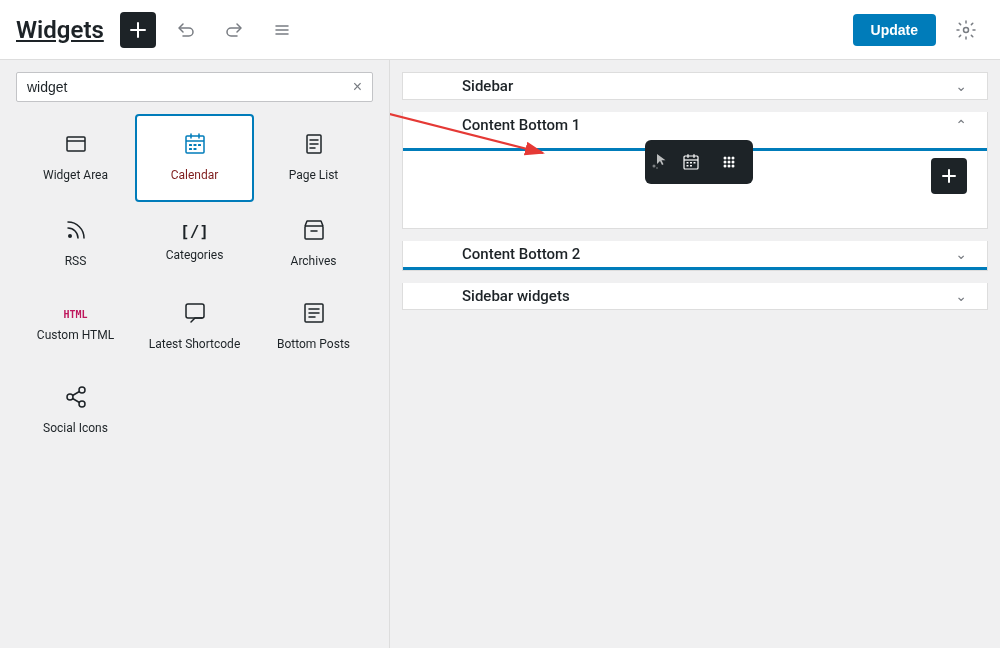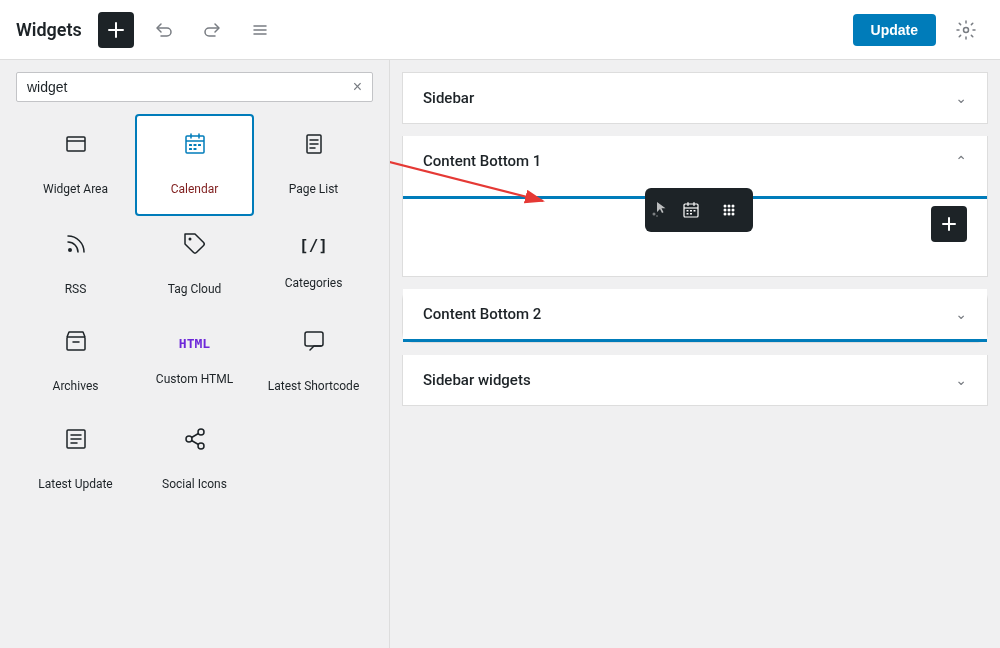--- a/index.html
+++ b/index.html
@@ -3,21 +3,21 @@
   <meta charset="utf-8">
   <style>
     * { box-sizing: border-box; margin: 0; padding: 0; }
     body { font-family: -apple-system, BlinkMacSystemFont, "Segoe UI", Roboto, sans-serif; background: #f0f0f1; width: 1000px; height: 648px; overflow: hidden; }
 
     
     .header {
       display: flex; align-items: center; background: #fff; border-bottom: 1px solid #ddd;
       padding: 0 16px; height: 60px; gap: 12px;
     }
-    .header-title { font-size: 18px; font-weight: 600; color: #1d2327; margin-right: 4px; }
+    .header-title { font-size: 24px; font-weight: 600; color: #1d2327; margin-right: 4px; text-decoration: underline; }
     .header-btn-add {
       background: #1d2327; color: #fff; border: none; border-radius: 4px;
       width: 36px; height: 36px; display: flex; align-items: center; justify-content: center;
       cursor: pointer; font-size: 20px; font-weight: 300;
     }
     .header-icon-btn {
       background: none; border: none; cursor: pointer; color: #787c82;
       display: flex; align-items: center; justify-content: center;
       width: 36px; height: 36px; border-radius: 4px;
     }
@@ -52,21 +52,21 @@
     }
 
     
     .widget-grid {
       flex: 1; overflow-y: auto; padding: 0 16px 16px;
       display: grid; grid-template-columns: repeat(3, 1fr); gap: 0;
       align-content: start;
     }
     .widget-item {
       display: flex; flex-direction: column; align-items: center; justify-content: center;
-      padding: 16px 8px; cursor: pointer; border-radius: 4px; text-align: center; gap: 22px;
+      padding: 16px 8px; cursor: pointer; border-radius: 4px; text-align: center; gap: 8px;
     }
     .widget-item.selected {
       border: 2px solid #007cba; background: #fff; border-radius: 4px;
     }
     .widget-icon { font-size: 22px; color: #1d2327; line-height: 1; }
     .widget-label { font-size: 12px; color: #1d2327; line-height: 1.3; }
     .widget-item.selected .widget-label { color: #7f1d1d; }
     .widget-item.selected .widget-icon { color: #007cba; }
 
     
@@ -74,22 +74,23 @@
       flex: 1; background: #f0f0f1; overflow-y: auto; padding: 0;
     }
 
     
     .accordion-section {
       background: #fff; border: 1px solid #ddd; margin-bottom: 0; border-radius: 0;
     }
     .accordion-section + .accordion-section { border-top: none; }
     .accordion-header {
       display: flex; align-items: center; justify-content: space-between;
-      padding: 16px 20px; cursor: pointer; font-size: 15px; font-weight: 500; color: #1d2327;
+      padding: 4px 20px; cursor: pointer; font-size: 15px; font-weight: 500; color: #1d2327;
       background: #fff;
+      margin-left: 39px;
     }
     .chevron { font-size: 14px; color: #787c82; }
     .toolbar-icon-btn {
       background: none; border: none; cursor: pointer; color: #fff;
       width: 36px; height: 36px; display: flex; align-items: center; justify-content: center;
       border-radius: 4px; font-size: 16px;
     }
 
     
     .add-circle-btn {
@@ -205,70 +206,61 @@
           <span class="widget-icon">
             <svg width="24" height="24" viewBox="0 0 24 24" fill="none">
               <circle cx="6" cy="18" r="2" fill="#1d2327"></circle>
               <path d="M4 10c5.52 0 10 4.48 10 10" stroke="#1d2327" stroke-width="1.5" stroke-linecap="round"></path>
               <path d="M4 4c8.84 0 16 7.16 16 16" stroke="#1d2327" stroke-width="1.5" stroke-linecap="round"></path>
             </svg>
           </span>
           <span class="widget-label">RSS</span>
         </div>
 
-        <div class="widget-item">
-          <span class="widget-icon">
-            <svg width="24" height="24" viewBox="0 0 24 24" fill="none">
-              <path d="M20.59 13.41l-7.17 7.17a2 2 0 01-2.83 0L2 12V2h10l8.59 8.59a2 2 0 010 2.82z" stroke="#1d2327" stroke-width="1.5" stroke-linecap="round" stroke-linejoin="round"></path>
-              <circle cx="7" cy="7" r="1.5" fill="#1d2327"></circle>
-            </svg>
-          </span>
-          <span class="widget-label">Tag Cloud</span>
-        </div>
 
         <div class="widget-item">
           <span class="widget-icon" style="font-size:16px;font-weight:600;color:#1d2327;font-family:monospace;">[/]</span>
           <span class="widget-label">Categories</span>
         </div>
 
         <div class="widget-item">
           <span class="widget-icon">
             <svg width="24" height="24" viewBox="0 0 24 24" fill="none">
               <rect x="3" y="8" width="18" height="13" rx="1" stroke="#1d2327" stroke-width="1.5"></rect>
               <path d="M3 8l2-5h14l2 5" stroke="#1d2327" stroke-width="1.5" stroke-linejoin="round"></path>
               <path d="M9 13h6" stroke="#1d2327" stroke-width="1.5" stroke-linecap="round"></path>
             </svg>
           </span>
           <span class="widget-label">Archives</span>
         </div>
 
 
         <div class="widget-item">
-          <span class="widget-icon" style="font-size:13px;font-weight:700;color:#6d28d9;font-family:monospace;">HTML</span>
+          <span class="widget-icon" style="font-size:10px;font-weight:700;color:#be185d;font-family:monospace;">HTML</span>
           <span class="widget-label">Custom HTML</span>
         </div>
 
         <div class="widget-item">
           <span class="widget-icon">
             <svg width="24" height="24" viewBox="0 0 24 24" fill="none">
               <rect x="3" y="3" width="18" height="14" rx="2" stroke="#1d2327" stroke-width="1.5"></rect>
               <path d="M8 21l4-4h7" stroke="#1d2327" stroke-width="1.5" stroke-linecap="round" stroke-linejoin="round"></path>
             </svg>
           </span>
           <span class="widget-label">Latest Shortcode</span>
         </div>
 
         <div class="widget-item">
           <span class="widget-icon">
             <svg width="24" height="24" viewBox="0 0 24 24" fill="none">
               <rect x="3" y="3" width="18" height="18" rx="1" stroke="#1d2327" stroke-width="1.5"></rect>
               <path d="M7 8h10M7 12h10M7 16h6" stroke="#1d2327" stroke-width="1.5" stroke-linecap="round"></path>
             </svg>
           </span>
-          <span class="widget-label">Latest Update</span>
+          <span class="widget-label">Bottom Posts</span>
         </div>
 
         <div class="widget-item">
           <span class="widget-icon">
             <svg width="24" height="24" viewBox="0 0 24 24" fill="none">
               <circle cx="18" cy="5" r="3" stroke="#1d2327" stroke-width="1.5"></circle>
               <circle cx="6" cy="12" r="3" stroke="#1d2327" stroke-width="1.5"></circle>
               <circle cx="18" cy="19" r="3" stroke="#1d2327" stroke-width="1.5"></circle>
               <path d="M8.59 13.51l6.83 3.98M15.41 6.51l-6.82 3.98" stroke="#1d2327" stroke-width="1.5"></path>
             </svg>
@@ -346,21 +338,21 @@
             <defs>
               <marker id="arrowhead" markerWidth="10" markerHeight="7" refX="9" refY="3.5" orient="auto">
                 <polygon points="0 0, 10 3.5, 0 7" fill="#e53935"></polygon>
               </marker>
             </defs>
             <line x1="195" y1="80" x2="490" y2="155" stroke="#e53935" stroke-width="2" marker-end="url(#arrowhead)"></line>
           </svg>
         </div>
       </div>
 
-      <div class="accordion-section" style="margin-top:12px;border-radius:10px;">
+      <div class="accordion-section" style="margin-top:12px;">
         <div class="accordion-header">
           <span>Content Bottom 2</span>
           <span class="chevron">⌄</span>
         </div>
 
         <div style="height: 3px; background: #007cba; margin: 0;"></div>
       </div>
 
       <div class="accordion-section inactive-section" style="margin-top:12px;">
         <div class="accordion-header">

